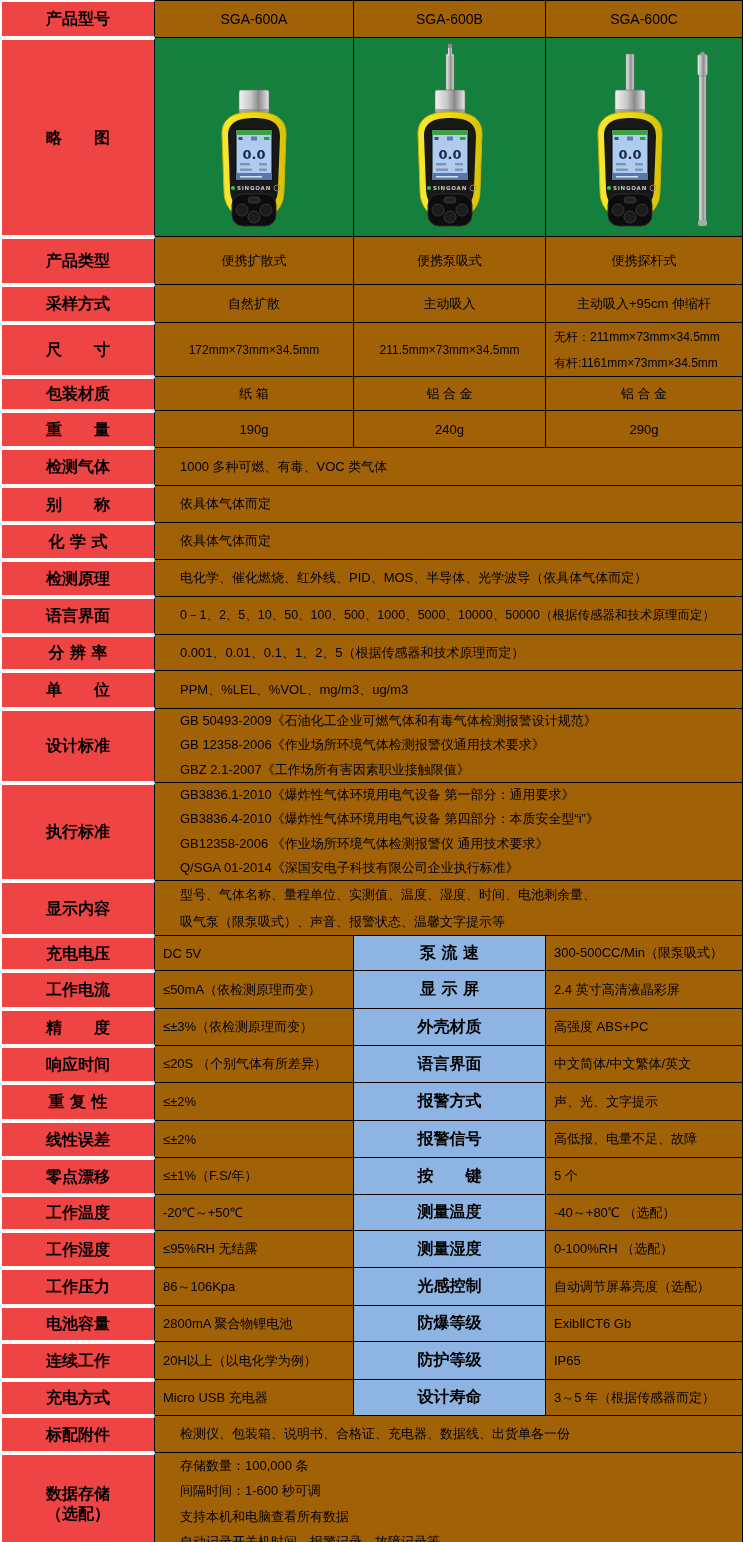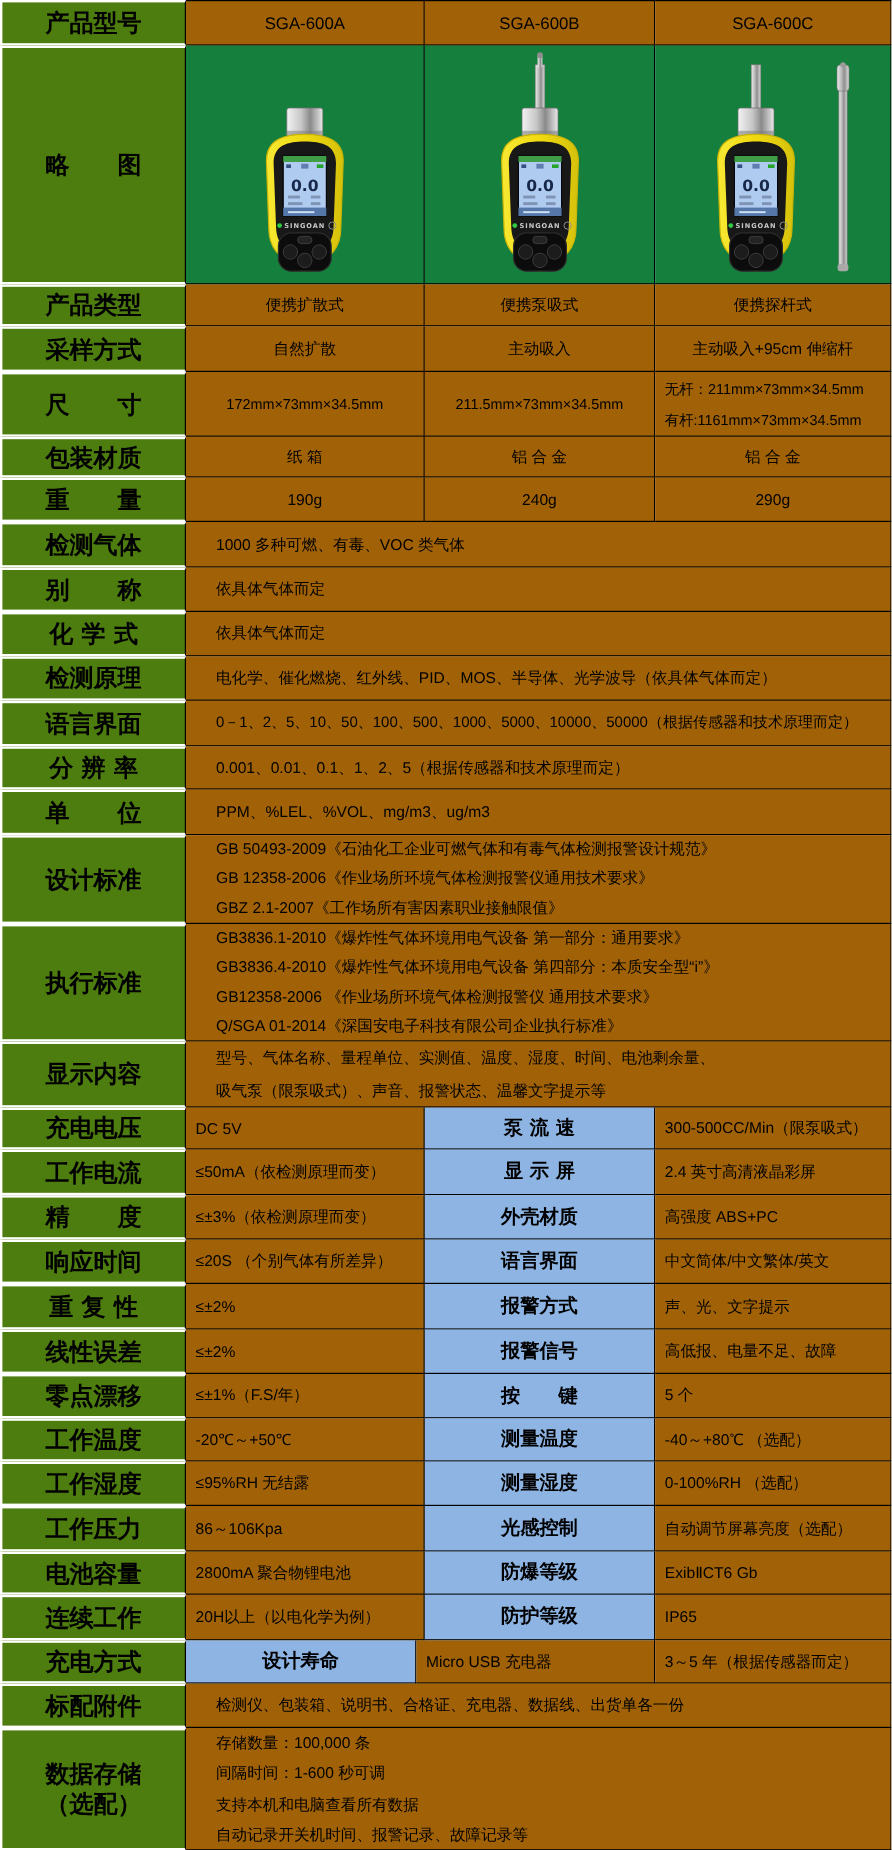--- a/index.html
+++ b/index.html
@@ -6,24 +6,24 @@
   .sheet{
     width:743px;height:1542px;background:#fff;color:#000;
     font-family:"DejaVu Sans","Liberation Sans",sans-serif;
     overflow:hidden;
   }
   .row{display:flex;}
   .cell{box-sizing:border-box;}
 
   
   .lab{
-    width:155px;flex:0 0 155px;background:#4d7c0f;
+    width:155px;flex:0 0 155px;background:#ef4444;
     border:2px solid #fff;border-right:1px solid #000;
     display:flex;flex-direction:column;align-items:center;justify-content:center;
-    font-weight:bold;font-size:20px;line-height:1.25;text-align:center;
+    font-weight:bold;font-size:16px;line-height:1.25;text-align:center;
   }
   
   .lab2{
     width:192px;flex:0 0 192px;background:#8DB4E2;
     border-right:1px solid #000;border-bottom:1px solid #000;
     display:flex;align-items:center;justify-content:center;
     font-weight:bold;font-size:16px;text-align:center;
   }
   
   .val{
@@ -248,21 +248,21 @@
             <rect x="87" y="155" width="12" height="6" rx="3" fill="#242424" stroke="#4a4a4a" stroke-width="0.6"></rect>
             <circle cx="81" cy="168" r="6" fill="#1c1c1c" stroke="#3e3e3e" stroke-width="0.8"></circle>
             <circle cx="105" cy="168" r="6" fill="#1c1c1c" stroke="#3e3e3e" stroke-width="0.8"></circle>
             <circle cx="93" cy="175" r="6" fill="#1c1c1c" stroke="#3e3e3e" stroke-width="0.8"></circle>
           </g>
         </g>
       </svg>
     </div>
   </div>
 
-  <div class="row" style="height:35px">
+  <div class="row" style="height:48px">
     <div class="cell lab">
         <span>产品类型</span>
       </div>
     <div class="cell val w-a center">
         <span>便携扩散式</span>
       </div>
     <div class="cell val w-b center">
         <span>便携泵吸式</span>
       </div>
     <div class="cell val w-c center">
@@ -583,25 +583,25 @@
         <span>防护等级</span>
       </div>
     <div class="cell val w-v2 padl8">
         <span>IP65</span>
       </div>
   </div>
   <div class="row" style="height:36px">
     <div class="cell lab">
         <span>充电方式</span>
       </div>
+    <div class="cell val w-v1 padl8">
+        <span>Micro USB 充电器</span>
+      </div>
     <div class="cell lab2">
         <span>设计寿命</span>
-      </div>
-    <div class="cell val w-v1 padl8">
-        <span>Micro USB 充电器</span>
       </div>
     <div class="cell val w-v2 padl8">
         <span>3～5 年（根据传感器而定）</span>
       </div>
   </div>
 
   <div class="row" style="height:37px">
     <div class="cell lab">
         <span>标配附件</span>
       </div>

